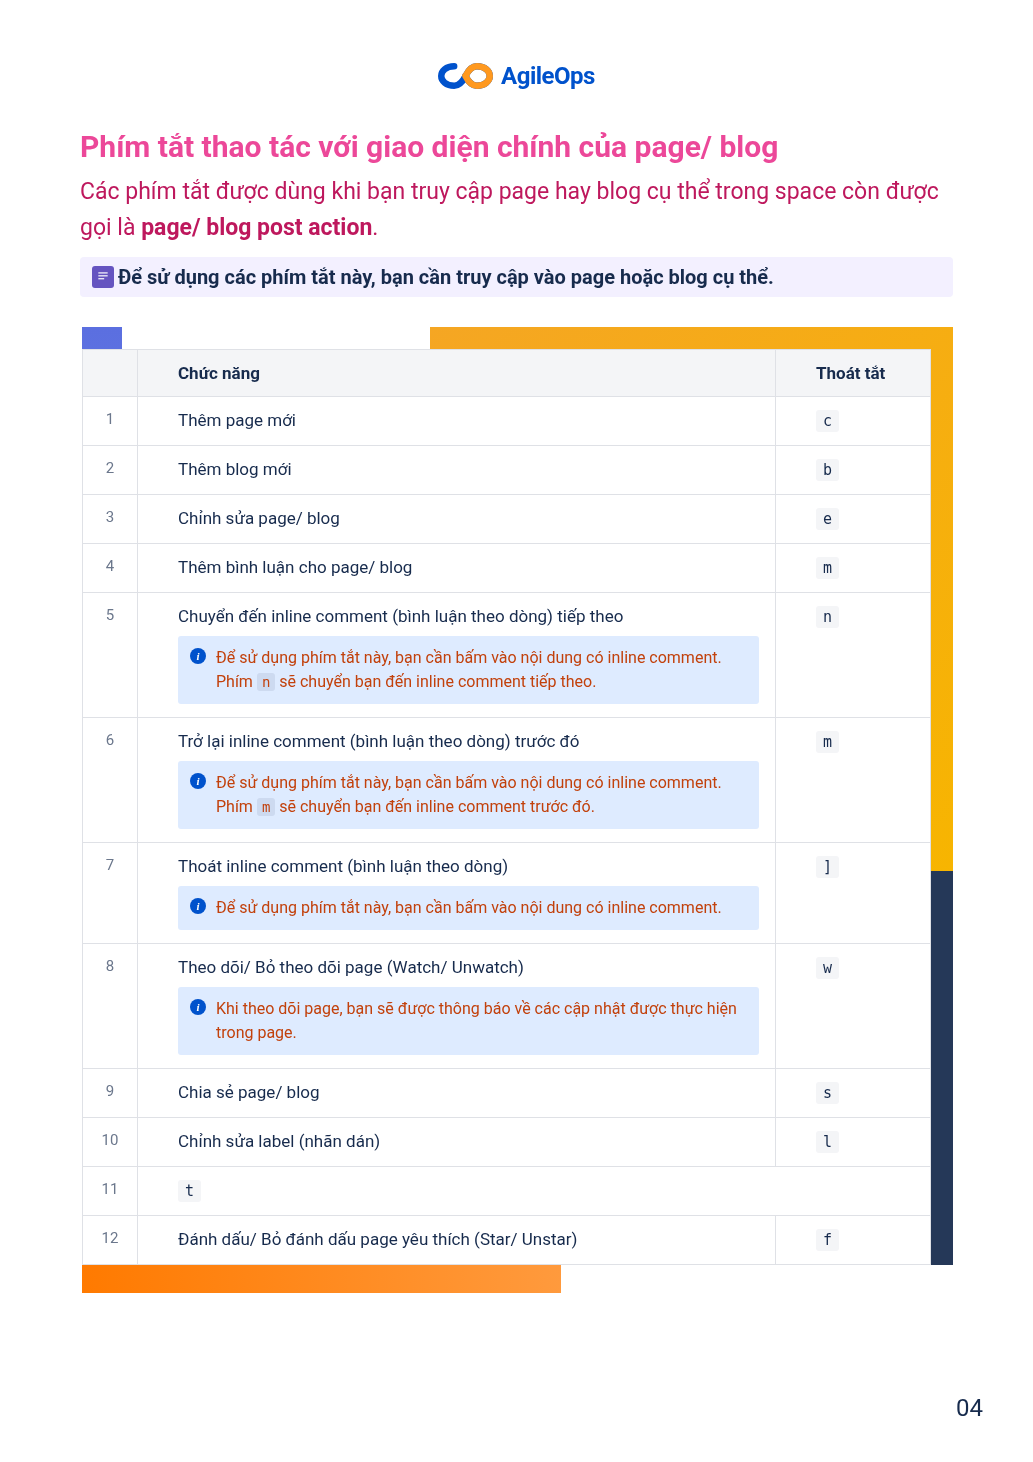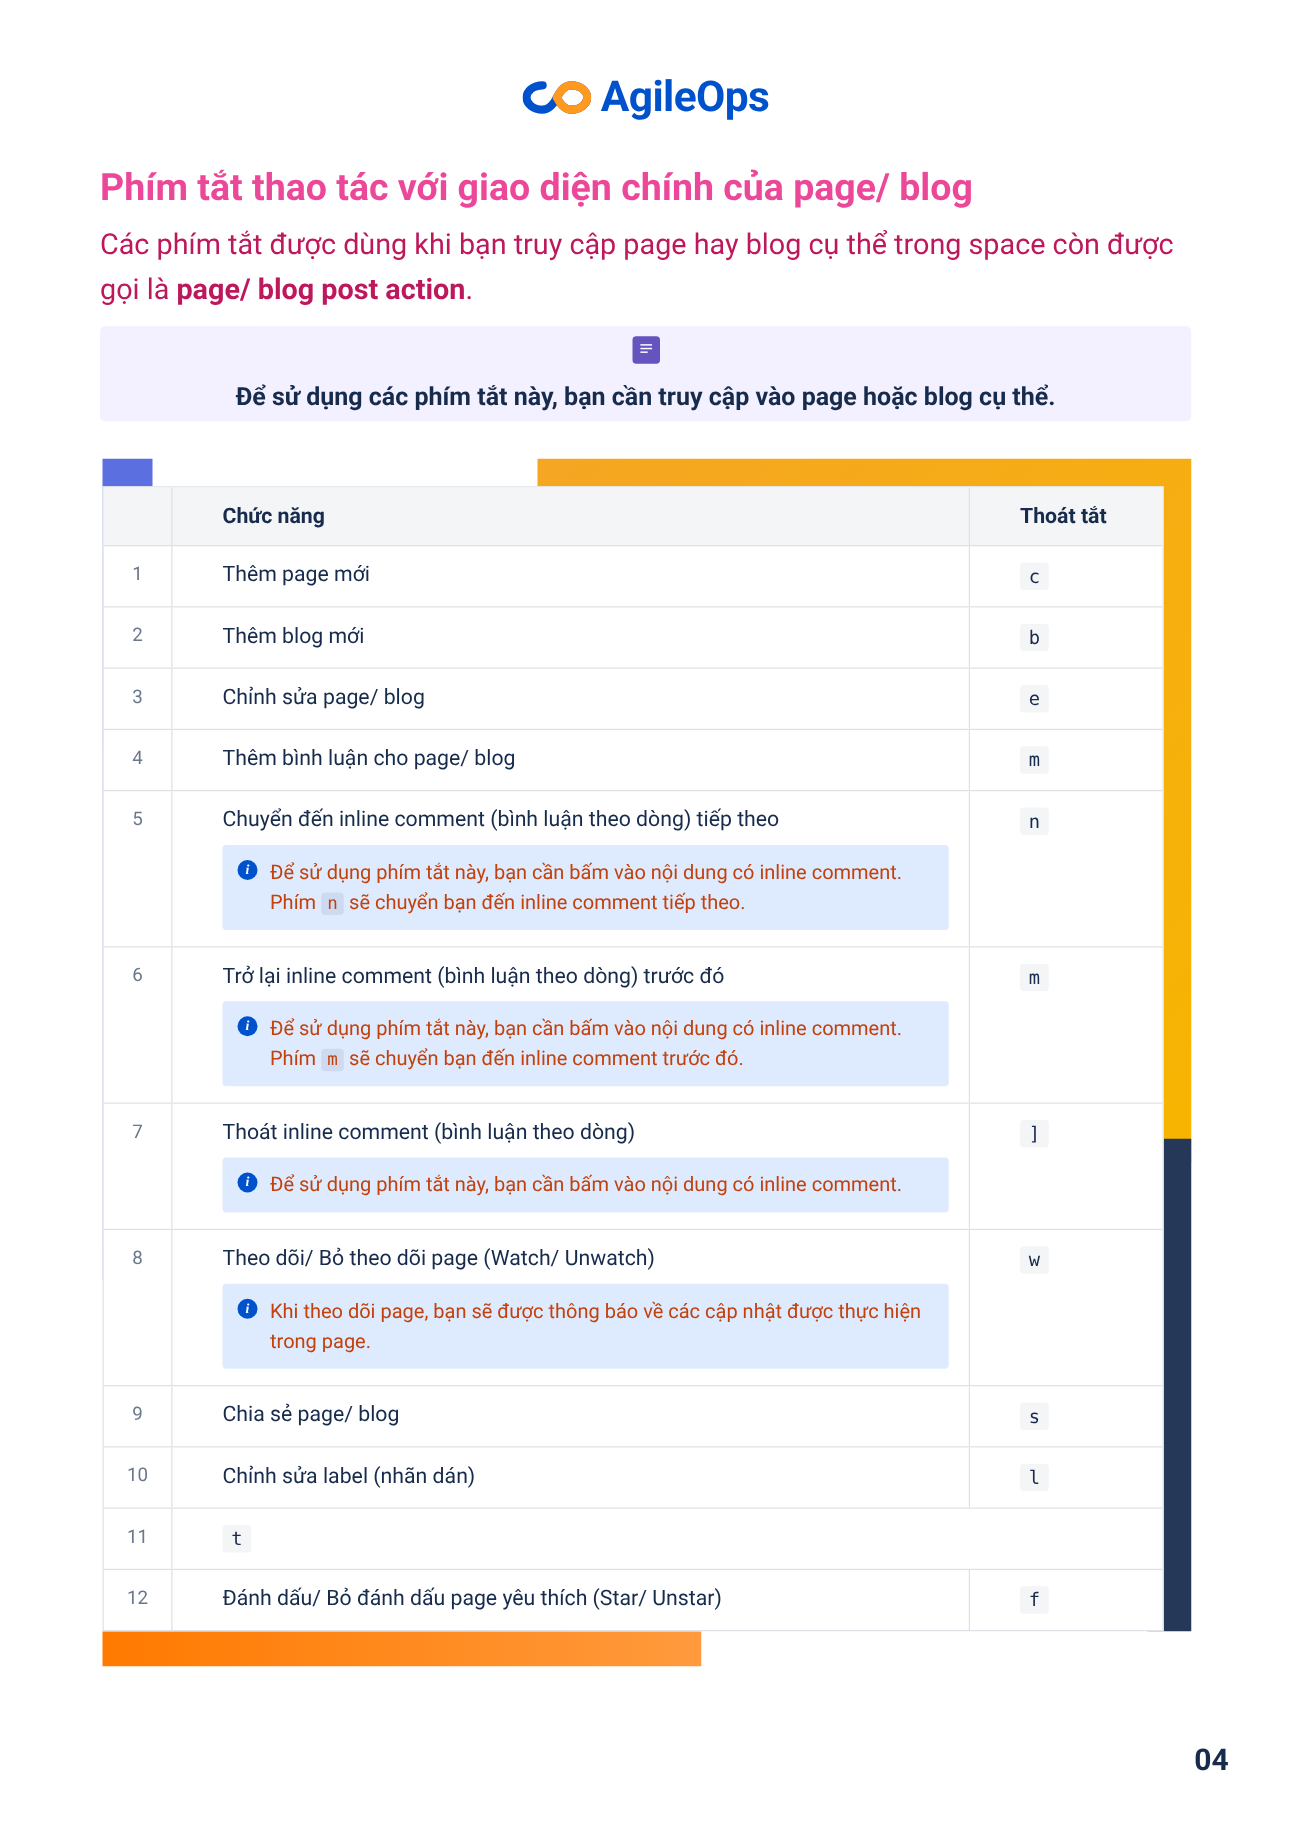--- a/index.html
+++ b/index.html
@@ -18,21 +18,21 @@
     gap: 8px;
     padding-top: 58px;
     padding-bottom: 35px;
   }
   .logo-mark {
     display: flex;
     align-items: center;
   }
   .brand-text {
     font-weight: 700;
-    font-size: 34px;
+    font-size: 24px;
     color: #0052CC;
     letter-spacing: -0.5px;
   }
   .content {
     padding: 0 80px;
   }
   .title {
     font-size: 30px;
     font-weight: 700;
     color: #ec4899;
@@ -44,23 +44,22 @@
     color: #be185d;
     margin-bottom: 12px;
   }
   .intro strong { font-weight: 700; }
   .callout {
     background: #F3F0FF;
     border-radius: 4px;
     padding: 8px 12px;
     display: flex;
     align-items: center;
-    gap: 14px;
+    gap: 4px;
     margin-bottom: 30px;
-    flex-direction: column;
   }
   .callout-icon {
     width: 22px;
     height: 22px;
     background: #6554C0;
     border-radius: 3px;
     display: flex;
     align-items: center;
     justify-content: center;
     flex-shrink: 0;
@@ -194,21 +193,21 @@
     border-radius: 3px;
     padding: 1px 5px;
     font-family: "SFMono-Regular", Consolas, monospace;
     font-size: 14px;
   }
   .page-number {
     position: absolute;
     bottom: 40px;
     right: 50px;
     font-size: 24px;
-    font-weight: 700;
+    font-weight: 400;
     color: #172B4D;
   }
 </style>
 </head>
 <body>
 
 <div class="header-logo">
   <span class="logo-mark">
     <svg width="55" height="36" viewBox="0 0 68 40">
       <path d="M20 8 C10 8 4 14 4 20 C4 26 10 32 20 32 C28 32 32 24 34 20 C36 16 40 8 48 8 C58 8 64 14 64 20 C64 26 58 32 48 32 C40 32 36 24 34 20" fill="none" stroke="#0052CC" stroke-width="8" stroke-linecap="round"></path>

